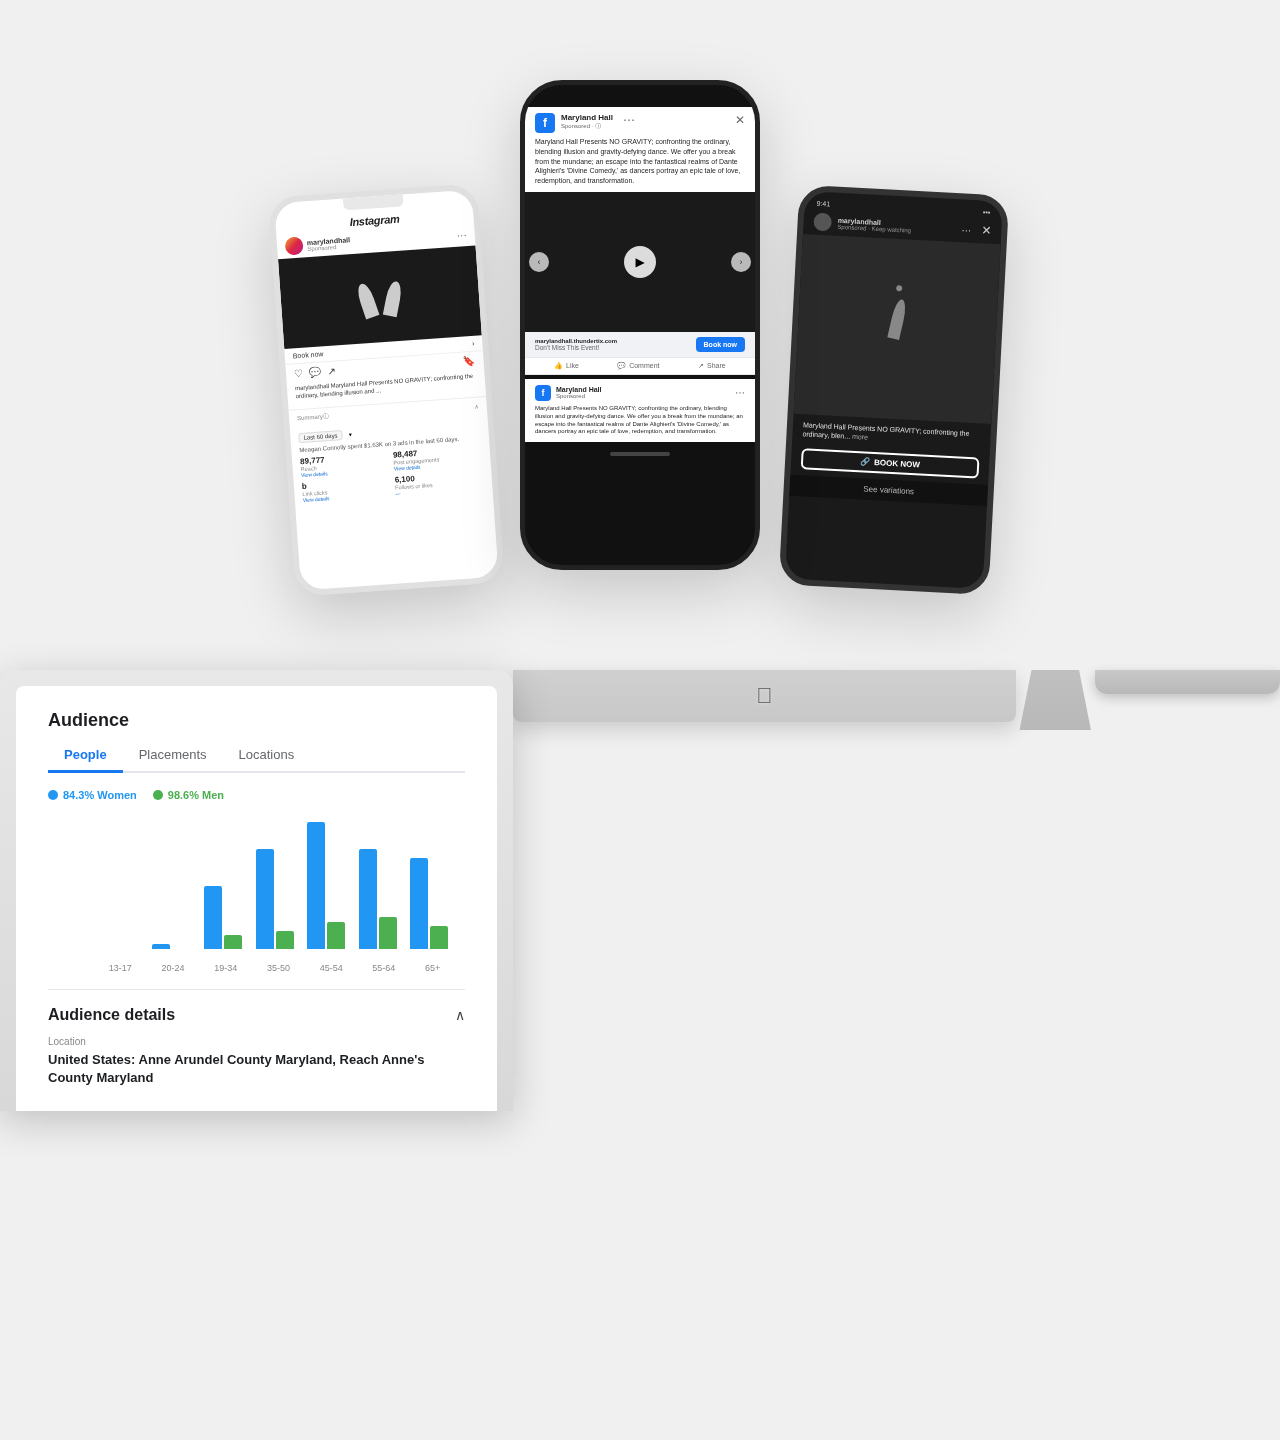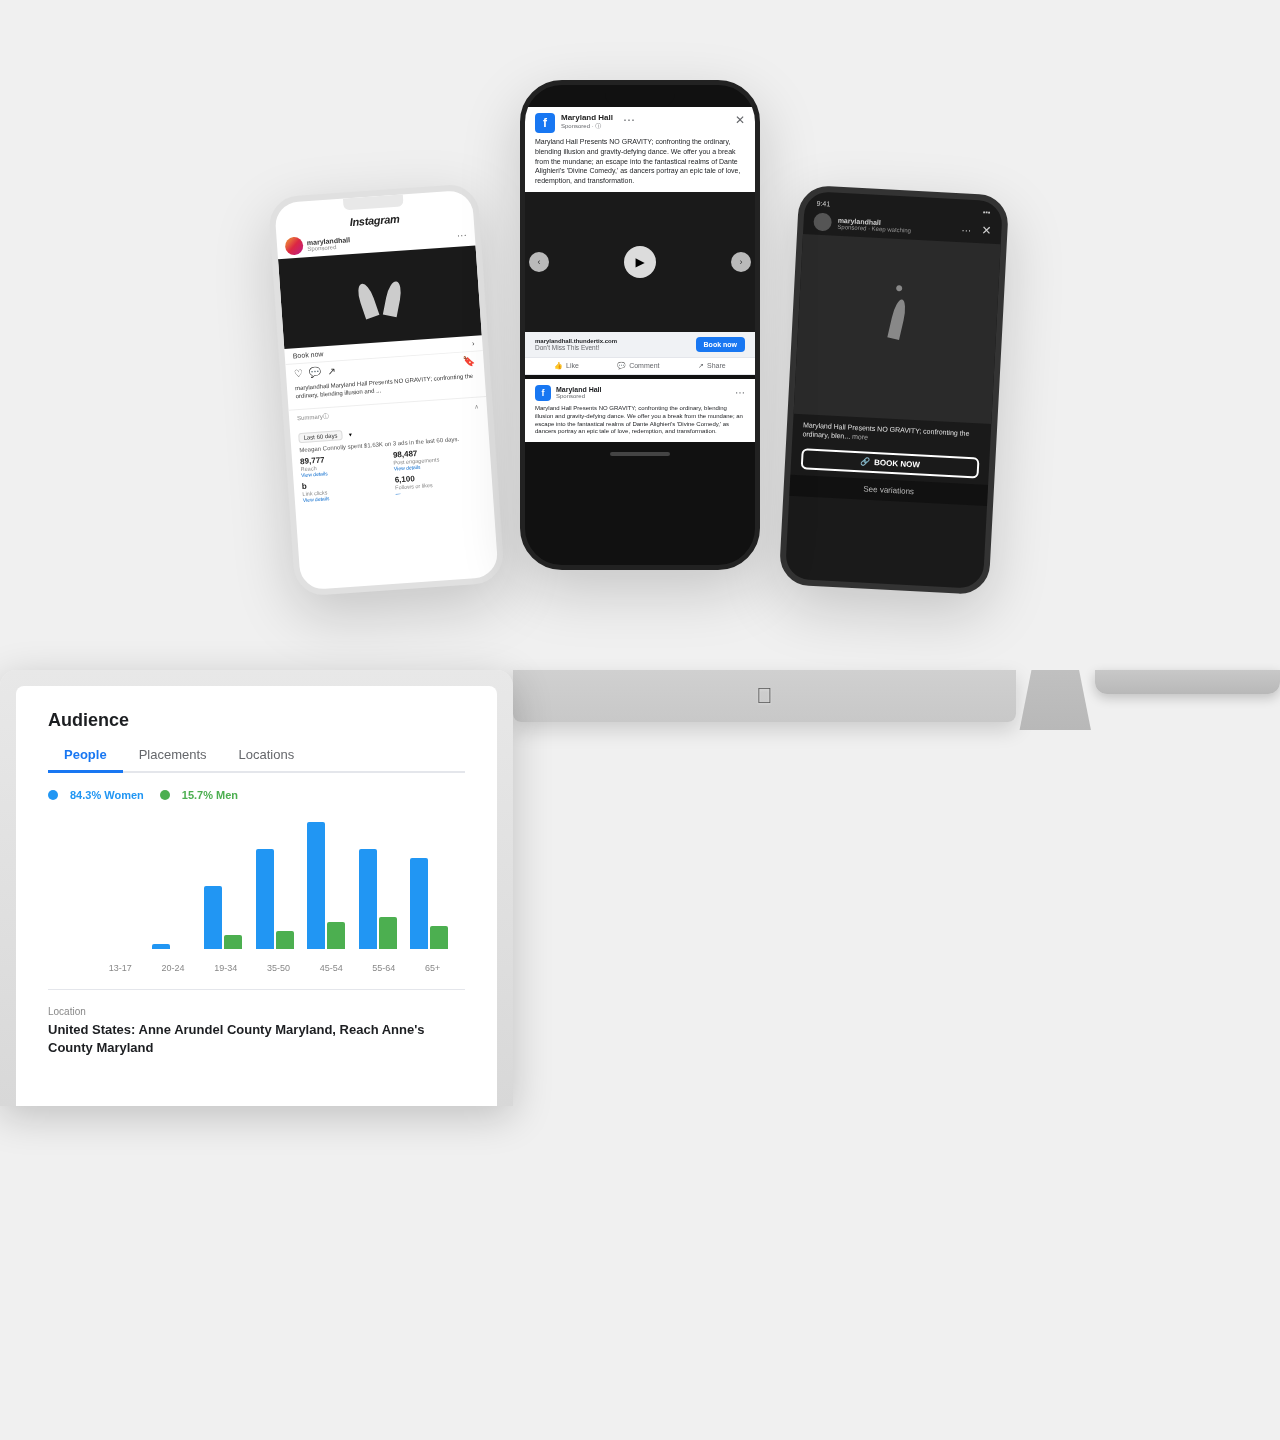--- a/index.html
+++ b/index.html
@@ -491,21 +491,21 @@
 
     
     .chart-legend {
       display: flex;
       gap: 16px;
       margin-bottom: 12px;
     }
     .legend-item {
       display: flex;
       align-items: center;
-      gap: 12px;
+      gap: 5px;
       font-size: 11px;
       font-weight: 600;
     }
     .legend-dot {
       width: 10px; height: 10px;
       border-radius: 50%;
     }
     .legend-dot.women { background: #2196f3; }
     .legend-dot.men { background: #4caf50; }
     .legend-women { color: #2196f3; }
@@ -780,21 +780,21 @@
           <div class="tab-item">Locations</div>
         </div>
 
         <div class="chart-legend">
           <div class="legend-item">
             <div class="legend-dot women"></div>
             <span class="legend-women">84.3% Women</span>
           </div>
           <div class="legend-item">
             <div class="legend-dot men"></div>
-            <span class="legend-men">15.7% Men</span>
+            <span class="legend-men">98.6% Men</span>
           </div>
         </div>
 
         <div class="bar-chart-container">
           <div class="bars-area" id="bars-area">
 
           <div class="bar-group">
                 <div class="bar-pair">
                   <div class="bar women" style="height: 0px;"></div>
                   <div class="bar men" style="height: 0px;"></div>
@@ -843,20 +843,24 @@
               <div class="x-label">19-34</div>
               <div class="x-label">35-50</div>
               <div class="x-label">45-54</div>
               <div class="x-label">55-64</div>
               <div class="x-label">65+</div>
             </div>
         </div>
 
         <hr class="divider">
 
+        <div class="audience-details-header">
+          <div class="audience-details-title">Audience details</div>
+          <div class="chevron-up">∧</div>
+        </div>
         <div class="location-section">
           <div class="location-label">Location</div>
           <div class="location-value">United States: Anne Arundel County Maryland, Reach Anne's County Maryland</div>
         </div>
       </div>
     </div>
   </div>
   <div class="imac-chin">
     <div class="apple-logo"></div>
   </div>

